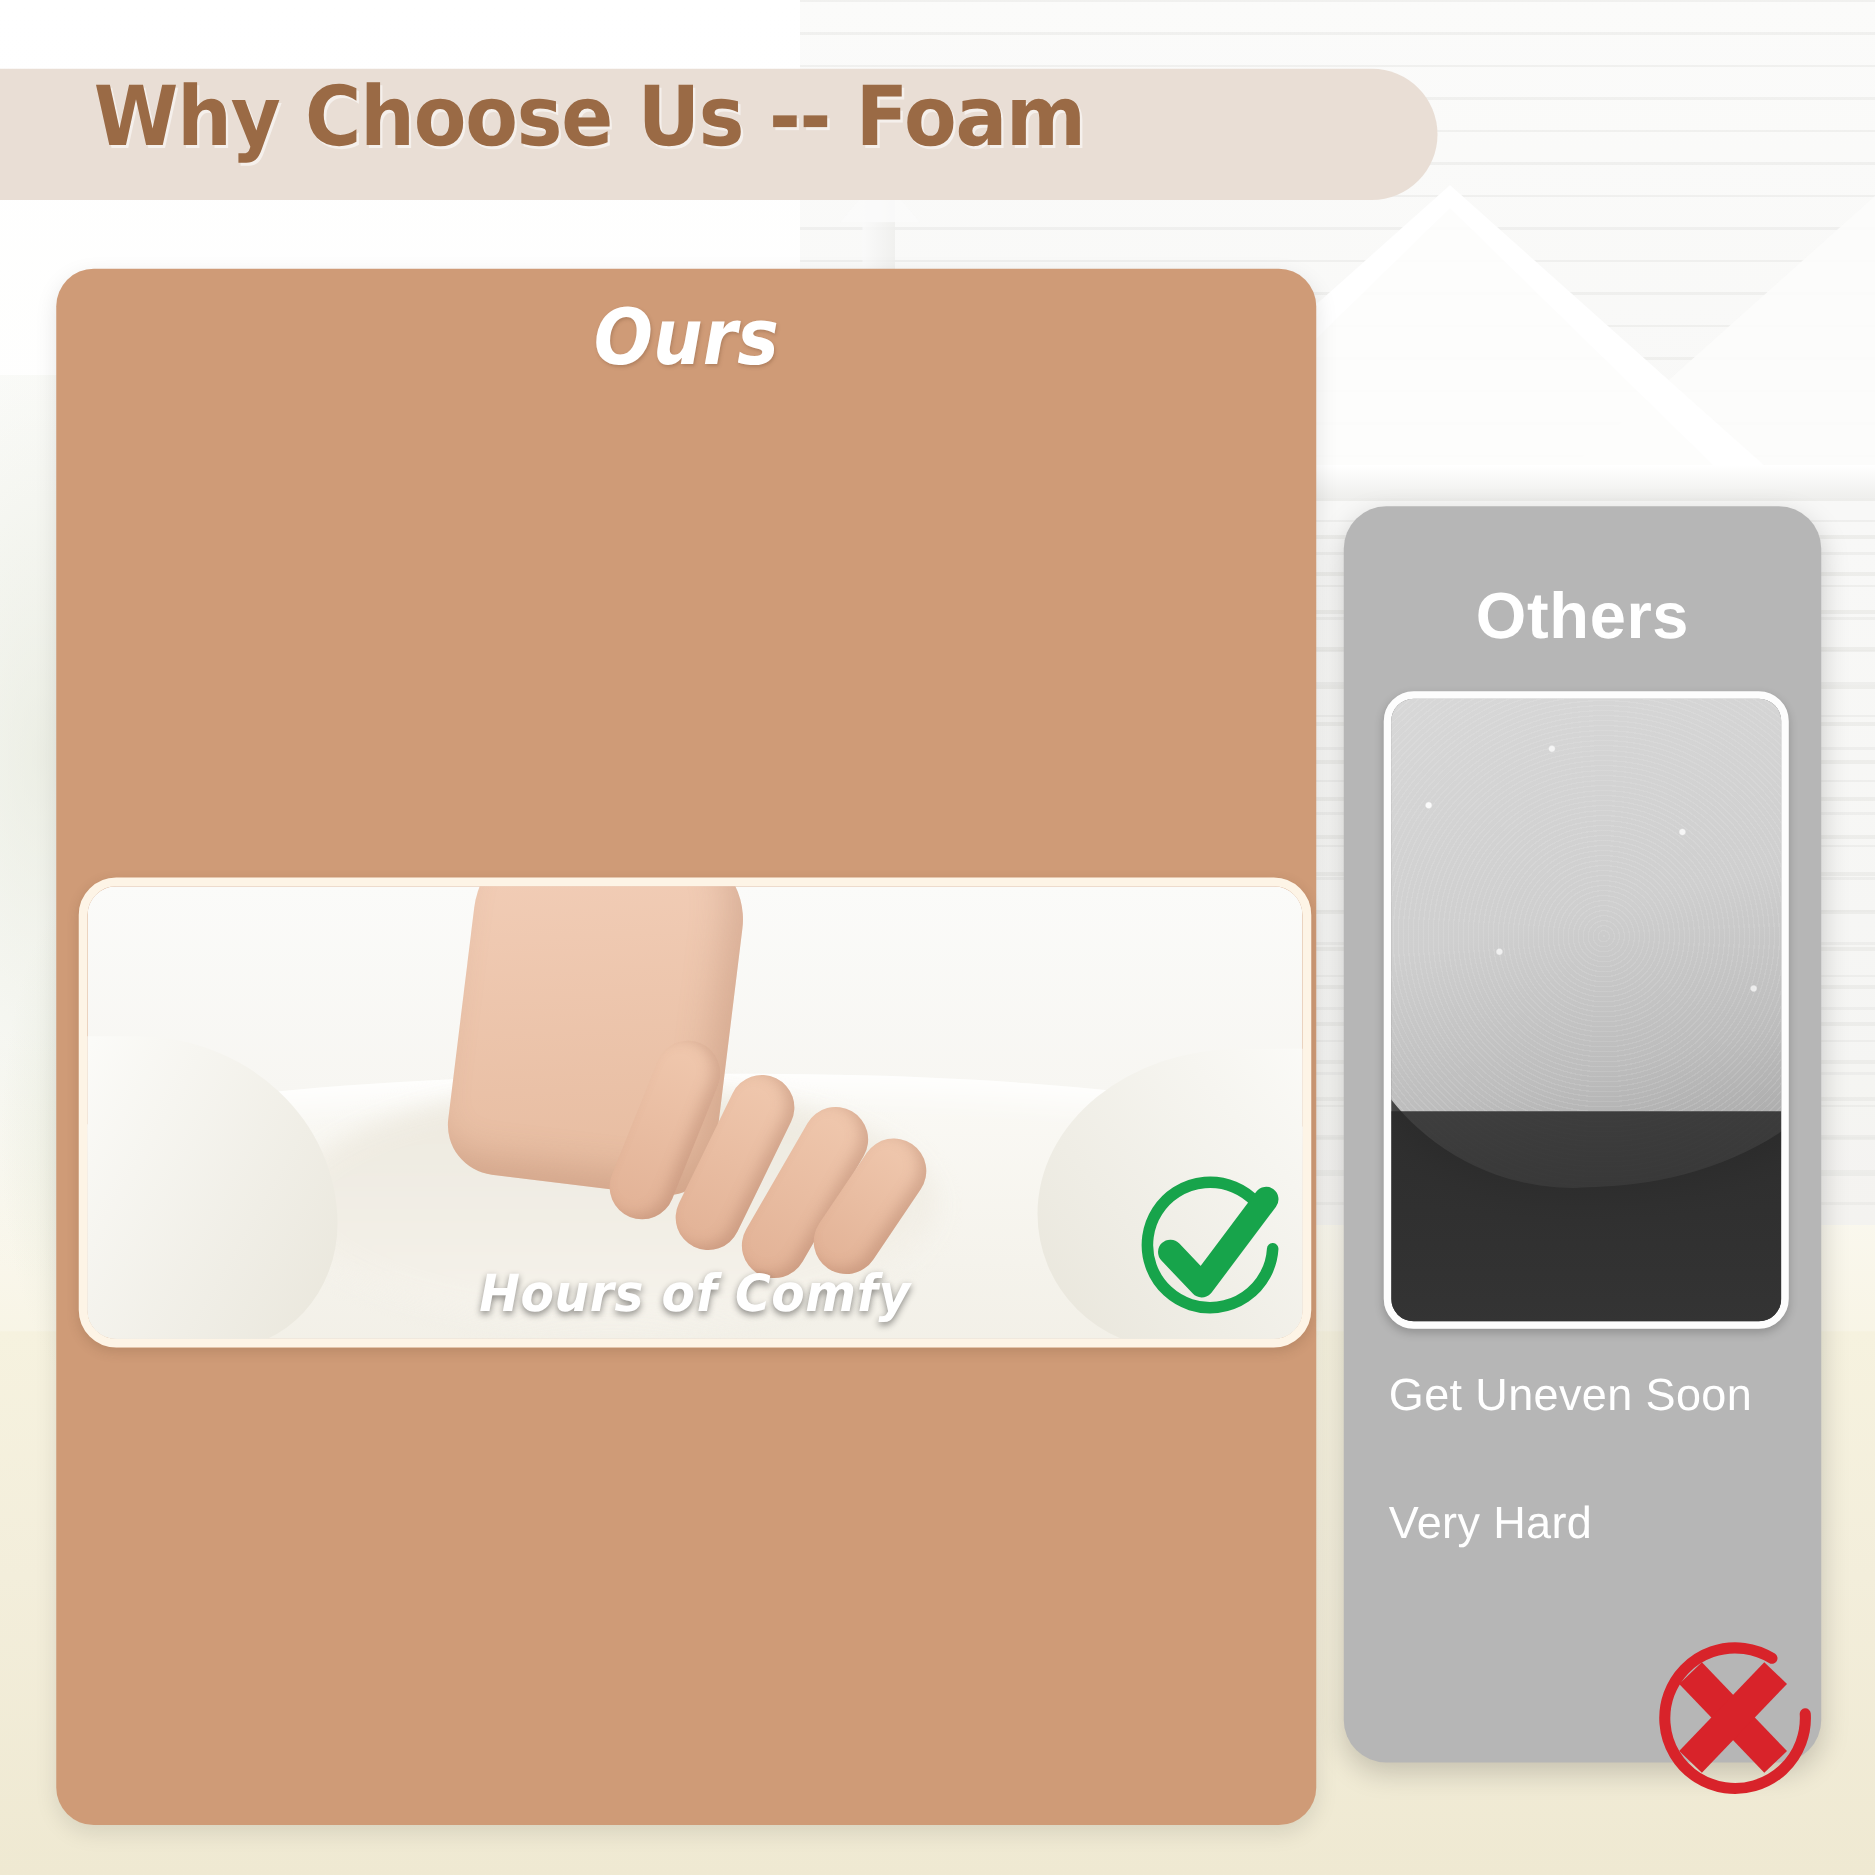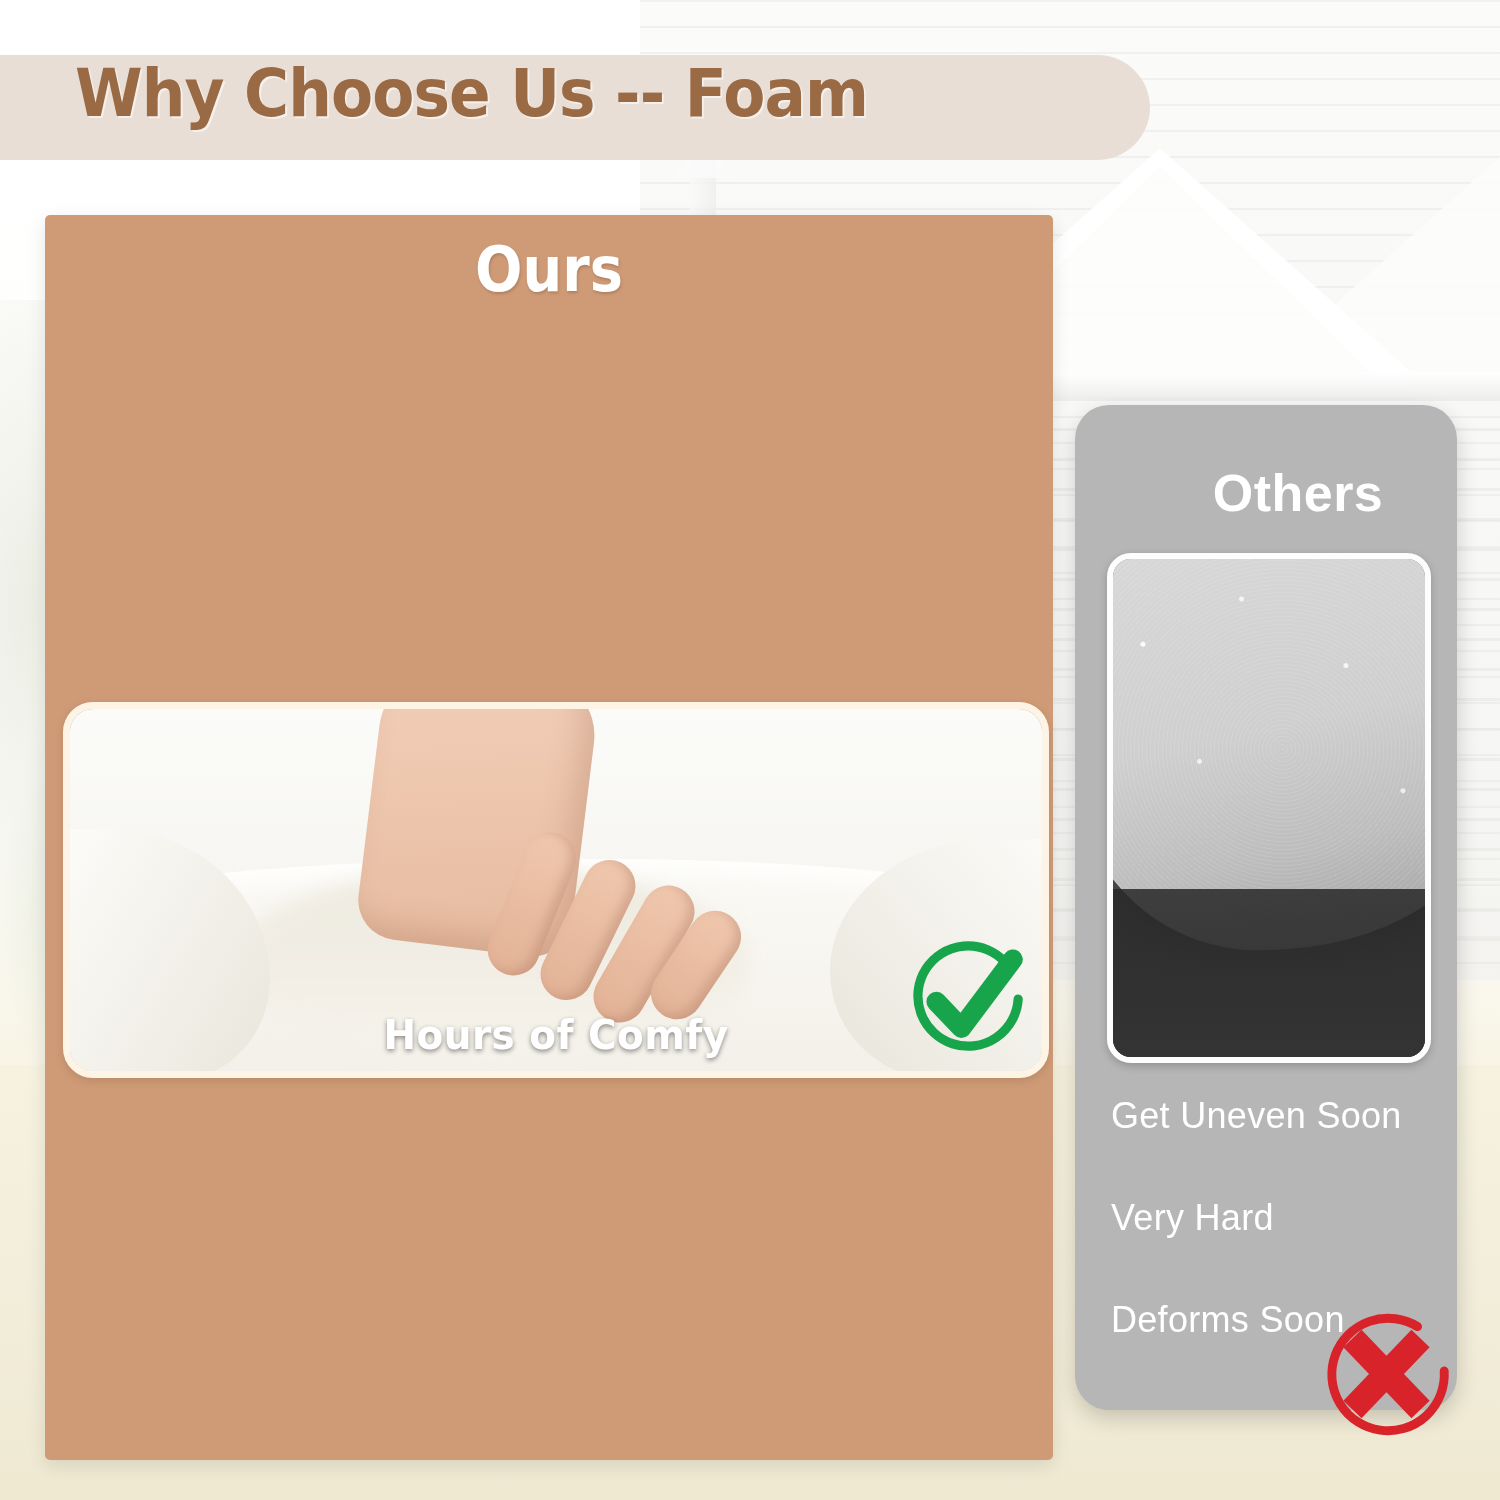--- a/index.html
+++ b/index.html
@@ -52,22 +52,23 @@
     color:#9a6a45;
     transform:scaleX(.93);
     transform-origin:left center;
     text-shadow:2px 2px 0 rgba(255,255,255,.55);
     white-space:nowrap;
   }
 
   
   .ours-panel{
     position:absolute;left:45px;top:215px;width:1008px;height:1245px;
-    background:#cf9b77;border-radius:5px;
+    background:#cf9b77;border-radius:30px;
     box-shadow:0 6px 18px rgba(0,0,0,.10);
+    font-style:italic;
   }
   .ours-title{
     position:absolute;left:0;top:18px;width:100%;
     text-align:center;
     font-family:"DejaVu Sans", sans-serif;
     font-weight:bold;font-size:62px;color:#ffffff;
     transform:scaleX(.9);
     text-shadow:1px 2px 3px rgba(120,80,55,.35);
   }
 
@@ -182,21 +183,21 @@
 
   
   .others-panel{
     position:absolute;left:1075px;top:405px;width:382px;height:1005px;
     background:#b6b6b6;border-radius:34px;
     box-shadow:0 8px 22px rgba(0,0,0,.18);
   }
   .others-title{
     position:absolute;left:0;top:58px;width:100%;text-align:center;
     font-family:"Liberation Sans", sans-serif;font-weight:bold;
-    font-size:52px;color:#ffffff;letter-spacing:.5px;margin-left:32px;
+    font-size:52px;color:#ffffff;letter-spacing:.5px;
   }
   .others-photo{
     position:absolute;left:32px;top:148px;width:312px;height:498px;
     border:6px solid #fdfdfd;border-radius:24px;overflow:hidden;
     box-shadow:0 3px 8px rgba(0,0,0,.2);
   }
   .op-bg{position:absolute;inset:0;background:linear-gradient(180deg,#9a9a9a 0%,#8d8d8d 40%,#4e4e4e 72%,#3a3a3a 100%);}
   .op-foam{position:absolute;left:-40px;top:-10px;width:420px;height:400px;
     background:
       radial-gradient(circle at 18% 22%, rgba(255,255,255,.9) 0 2px, rgba(255,255,255,0) 3px),
@@ -288,17 +289,16 @@
       <svg viewBox="0 0 100 100">
         <path d="M72 18 A38 38 0 1 0 90 48" fill="none" stroke="#d8232a" stroke-width="6" stroke-linecap="round"></path>
         <path d="M28 26 L74 74" stroke="#d8232a" stroke-width="17" stroke-linecap="butt"></path>
         <path d="M74 26 L28 74" stroke="#d8232a" stroke-width="17" stroke-linecap="butt"></path>
       </svg>
     </div>
 
     <div class="others-list">
       <div class="others-item">Get Uneven Soon</div>
       <div class="others-item">Very Hard</div>
-      <div class="others-item">Deforms Soon</div>
     </div>
   </div>
 
 </div>
 
 </body></html>

